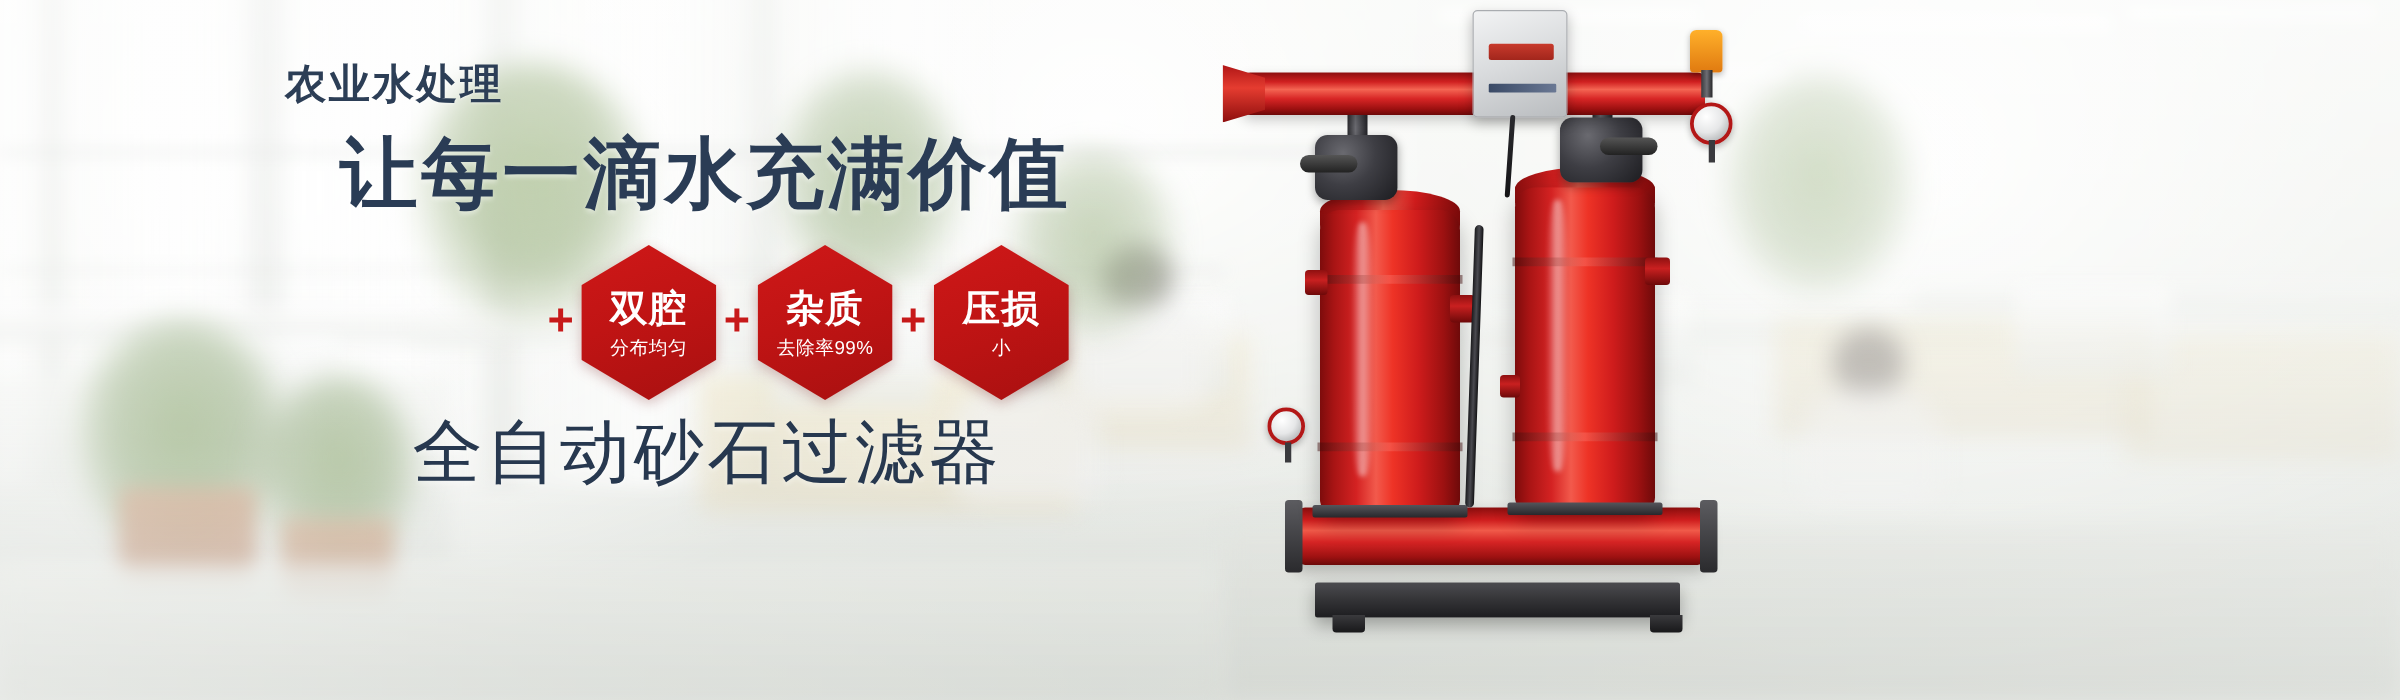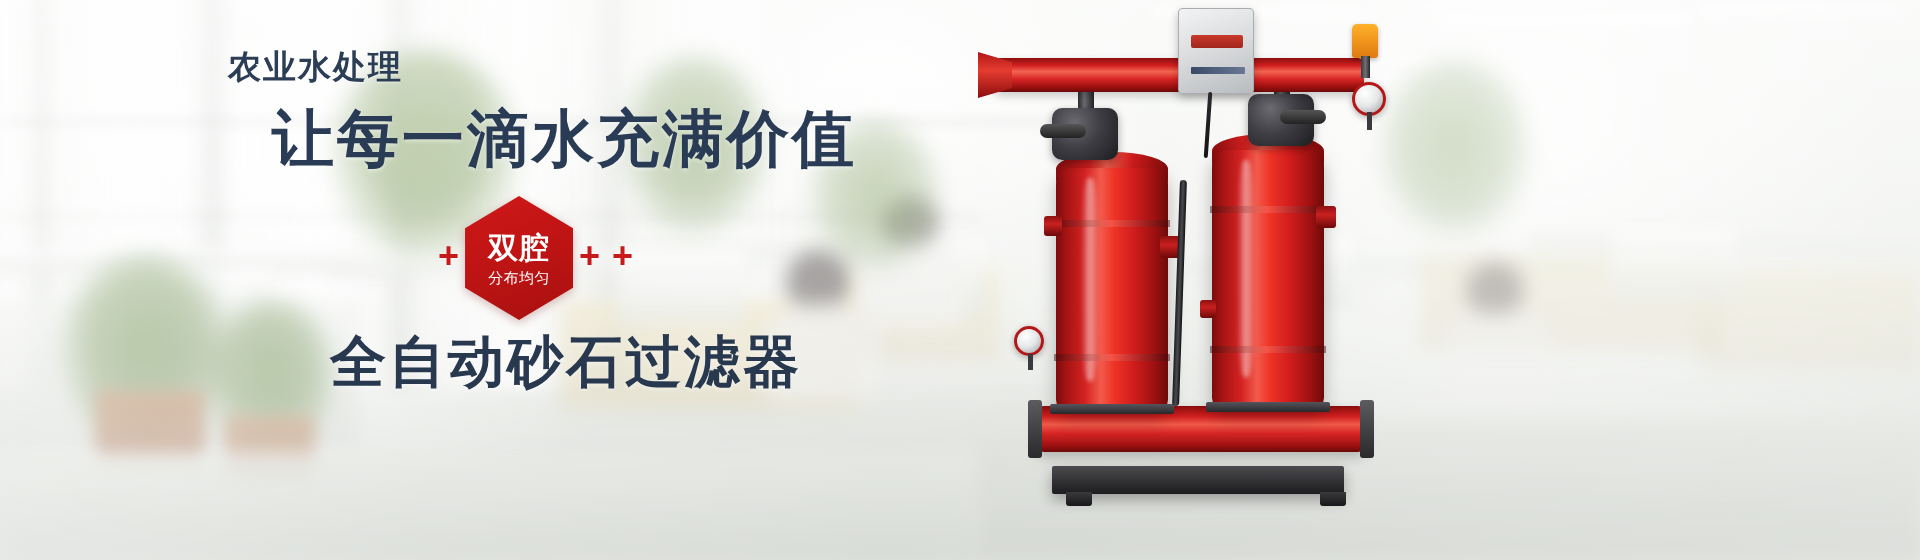--- a/index.html
+++ b/index.html
@@ -213,21 +213,21 @@
   }
   .plus {
     font-size:36px; font-weight:bold; color:#c71a1a;
     margin:0 6px; line-height:1;
     padding-bottom:4px;
     text-shadow:0 1px 2px rgba(255,255,255,0.5);
   }
 
   .subheadline {
     position:absolute; left:330px; top:325px;
-    font-size:56px; font-weight:bold; letter-spacing:3px;
+    font-size:56px; font-weight:normal; letter-spacing:3px;
     color:#27384f;
     text-shadow:0 2px 4px rgba(255,255,255,0.40);
     white-space:nowrap;
   }
 
   
   .product { position:absolute; left:1000px; top:0; width:560px; height:560px; z-index:5; }
 
   .base-plate {
     position:absolute; left:52px; top:466px; width:292px; height:28px;
@@ -542,23 +542,33 @@
       <div class="plus">+</div>
 
       <div class="badge-wrap">
         <div class="badge-hex"></div>
         <div class="badge-main">双腔</div>
         <div class="badge-sub">分布均匀</div>
       </div>
 
       <div class="plus">+</div>
 
+      <div class="badge-wrap">
+        <div class="badge-hex"></div>
+        <div class="badge-main">杂质</div>
+        <div class="badge-sub">去除率99%</div>
+      </div>
 
       <div class="plus">+</div>
 
+      <div class="badge-wrap">
+        <div class="badge-hex"></div>
+        <div class="badge-main">压损</div>
+        <div class="badge-sub">小</div>
+      </div>
 
     </div>
 
     <div class="subheadline">全自动砂石过滤器</div>
 
   </div>
 
 </div>
 
 </body></html>

